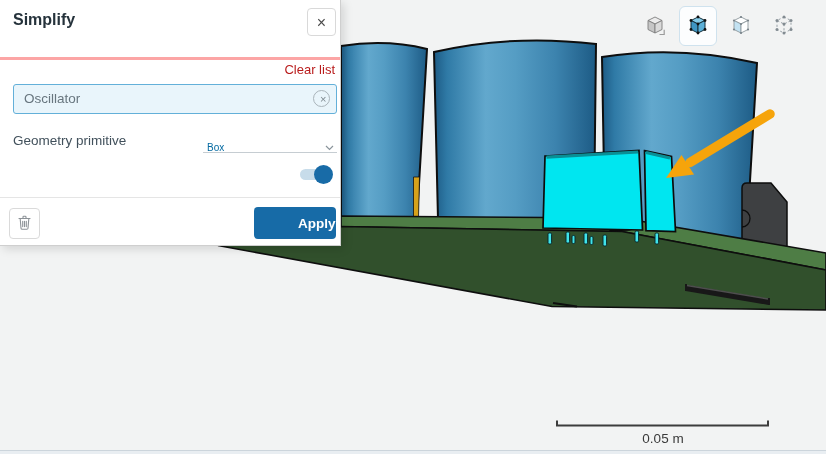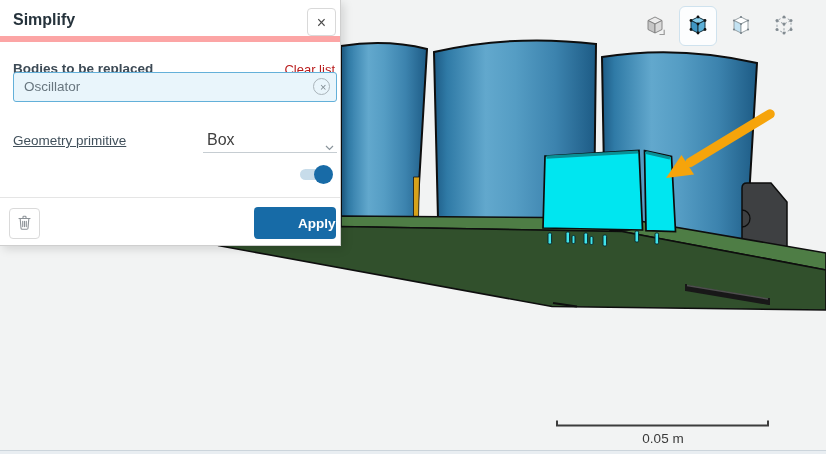--- a/index.html
+++ b/index.html
@@ -16,37 +16,37 @@
   
   .mode-toolbar { position:absolute; top:6px; left:636px; display:flex; align-items:center; gap:5px; z-index:6; }
   .mode-btn { width:38px; height:40px; display:flex; align-items:center; justify-content:center;
     background:transparent; border:1px solid transparent; border-radius:6px; padding:0; cursor:pointer; }
   .mode-btn.active { background:#fcfdfe; border-color:#cfe2ee; }
 
   
   .dialog { position:absolute; top:0; left:0; width:341px; height:246px; background:#fff;
     border-right:1px solid #cfcfcf; border-bottom:1px solid #cfcfcf;
     box-shadow:3px 3px 9px rgba(0,0,0,.13); z-index:10; }
-  .dialog-header { position:relative; height:42px; border-bottom:6px solid #fca5a5; }
+  .dialog-header { position:relative; height:60px; border-bottom:3px solid #fca5a5; }
   .dialog-title { position:absolute; left:13px; top:11px; font-size:16px; font-weight:700; color:#25323b; }
   .close-btn { position:absolute; right:4px; top:8px; width:29px; height:28px; background:#fff;
     border:1px solid #d9d9d9; border-radius:4px; color:#4a4a4a; font-size:16px; line-height:25px;
     text-align:center; cursor:pointer; padding:0; }
   .bodies-label { position:absolute; left:13px; top:61px; font-size:13.5px; font-weight:700; color:#3d4a55; }
   .clear-list { position:absolute; right:5px; top:62px; font-size:13px; color:#b91c1c; cursor:pointer; }
-  .body-input { position:absolute; left:13px; top:72px; width:324px; height:30px;
+  .body-input { position:absolute; left:13px; top:84px; width:324px; height:30px;
     border:1.5px solid #63b0d9; background:#e9f5fb; border-radius:3px; }
   .body-input-text { position:absolute; left:10px; top:6px; font-size:13.5px; color:#68767f; }
   .chip-clear { position:absolute; right:6px; top:5px; width:17px; height:17px; border:1px solid #a9b4ba;
     border-radius:50%; color:#7d898f; font-size:11px; line-height:15px; text-align:center; cursor:pointer;
     background:transparent; }
-  .geom-label { position:absolute; left:13px; top:133px; font-size:13.5px; color:#41505b;text-decoration:underline; }
+  .geom-label { position:absolute; left:13px; top:133px; font-size:13.5px; color:#41505b; }
   .dropdown { position:absolute; left:203px; top:128px; width:134px; height:25px;
     border-bottom:1px solid #c6cdd2; cursor:pointer; }
-  .dropdown-value { position:absolute; left:4px; top:3px; font-size:16px; color:#404040; }
+  .dropdown-value { position:absolute; left:4px; top:14px; font-size:10px; color:#0369a1; }
   .dropdown .chev { position:absolute; right:3px; top:9px; }
   .replace-label { position:absolute; left:13px; top:168px; font-size:13.5px; color:#41505b; }
   .toggle { position:absolute; right:7px; top:165px; width:33px; height:19px; cursor:pointer; }
   .toggle-track { position:absolute; left:0; top:4px; width:30px; height:11px; border-radius:6px; background:#c7dcea; }
   .toggle-knob { position:absolute; right:0; top:0; width:19px; height:19px; border-radius:50%; background:#186ba7; }
   .dialog-footer { position:absolute; left:0; right:0; top:197px; bottom:0; border-top:1px solid #e5e5e5; }
   .trash-btn { position:absolute; left:9px; top:10px; width:31px; height:31px; background:#fff;
     border:1px solid #dadada; border-radius:4px; cursor:pointer; padding:0;
     display:flex; align-items:center; justify-content:center; }
   .apply-btn { position:absolute; right:4px; top:9px; width:82px; height:32px; background:#176ba7;
@@ -194,21 +194,20 @@
 </div>
 
 <div class="dialog">
   <div class="dialog-header">
     <span class="dialog-title">Simplify</span>
     <button class="close-btn">
       <span>×</span>
     </button>
   </div>
 
-  <span class="bodies-label">Bodies to be replaced</span>
   <span class="clear-list">Clear list</span>
 
   <div class="body-input">
     <span class="body-input-text">Oscillator</span>
     <button class="chip-clear">
       <span>×</span>
     </button>
   </div>
 
   <span class="geom-label">Geometry primitive</span>

